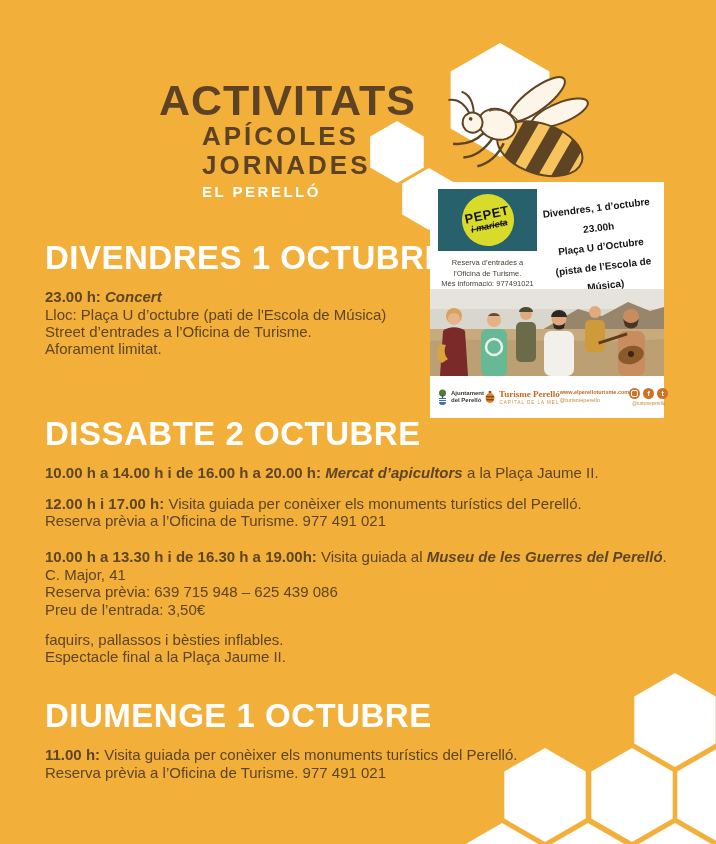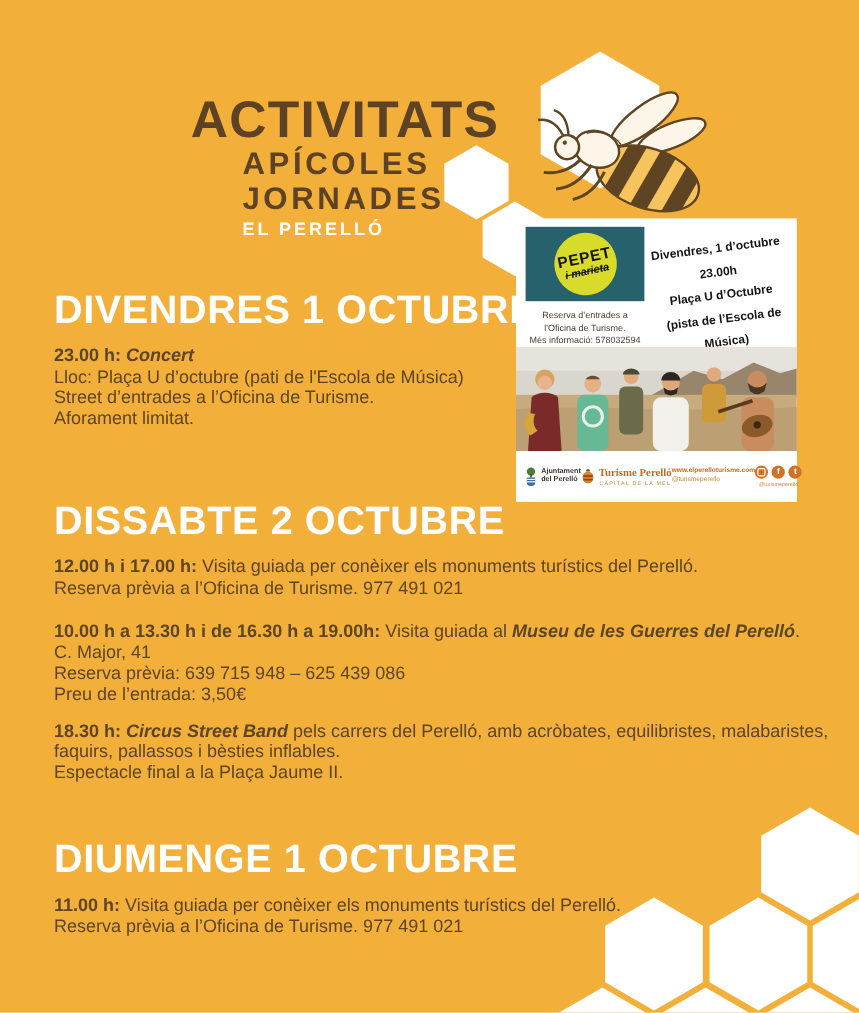--- a/index.html
+++ b/index.html
@@ -134,31 +134,33 @@
         <div class="block">
           <div class="line"><span class="b">23.00 h: </span><span class="b i">Concert</span></div>
           <div class="line"><span>Lloc: Plaça U d’octubre (pati de l'Escola de Música)</span></div>
           <div class="line"><span>Street d’entrades a l’Oficina de Turisme.</span></div>
           <div class="line"><span>Aforament limitat.</span></div>
         </div>
       </section>
       <section class="evsec" style="top: 416px;">
         <h2>DISSABTE 2 OCTUBRE</h2>
         <div class="block">
+          <div class="line"><span class="b">10.00 h a 14.00 h i de 16.00 h a 20.00 h: </span><span class="b i">Mercat d’apicultors</span><span> a la Plaça Jaume II.</span></div>
+        </div>
+        <div class="block">
           <div class="line"><span class="b">12.00 h i 17.00 h: </span><span>Visita guiada per conèixer els monuments turístics del Perelló.</span></div>
           <div class="line"><span>Reserva prèvia a l’Oficina de Turisme. 977 491 021</span></div>
         </div>
         <div class="block gap">
           <div class="line"><span class="b">10.00 h a 13.30 h i de 16.30 h a 19.00h: </span><span>Visita guiada al </span><span class="b i">Museu de les Guerres del Perelló</span><span>.</span></div>
           <div class="line"><span>C. Major, 41</span></div>
           <div class="line"><span>Reserva prèvia:  639 715 948 – 625 439 086</span></div>
           <div class="line"><span>Preu de l’entrada: 3,50€</span></div>
         </div>
         <div class="block">
-          <div class="line"><span class="b">18.30 h: </span><span class="b i">Circus Street Band</span><span> pels carrers del Perelló, amb acròbates, equilibristes, malabaristes,</span></div>
           <div class="line"><span>faquirs, pallassos i bèsties inflables.</span></div>
           <div class="line"><span>Espectacle final a la Plaça Jaume II.</span></div>
         </div>
       </section>
       <section class="evsec" style="top: 698px;">
         <h2>DIUMENGE 1 OCTUBRE</h2>
         <div class="block">
           <div class="line"><span class="b">11.00 h: </span><span>Visita guiada per conèixer els monuments turístics del Perelló.</span></div>
           <div class="line"><span>Reserva prèvia a l’Oficina de Turisme. 977 491 021</span></div>
         </div>
@@ -168,21 +170,21 @@
   <div class="flyer">
     <div class="flyer-logo">
       <div class="flyer-logo-circle">
         <span class="l1">PEPET</span>
         <span class="l2">i marieta</span>
       </div>
     </div>
     <div class="flyer-booking">
       <div>Reserva d’entrades a</div>
       <div>l'Oficina de Turisme.</div>
-      <div>Més informació: 578032594</div>
+      <div>Més informació: 977491021</div>
     </div>
     <div class="flyer-capacity">Aforament limitat</div>
     <div class="flyer-date">
       <div>Divendres, 1 d’octubre</div>
       <div>23.00h</div>
       <div>Plaça U d’Octubre</div>
       <div>(pista de l’Escola de Música)</div>
     </div>
 
     <svg class="flyer-photo" viewBox="0 0 234 87">

